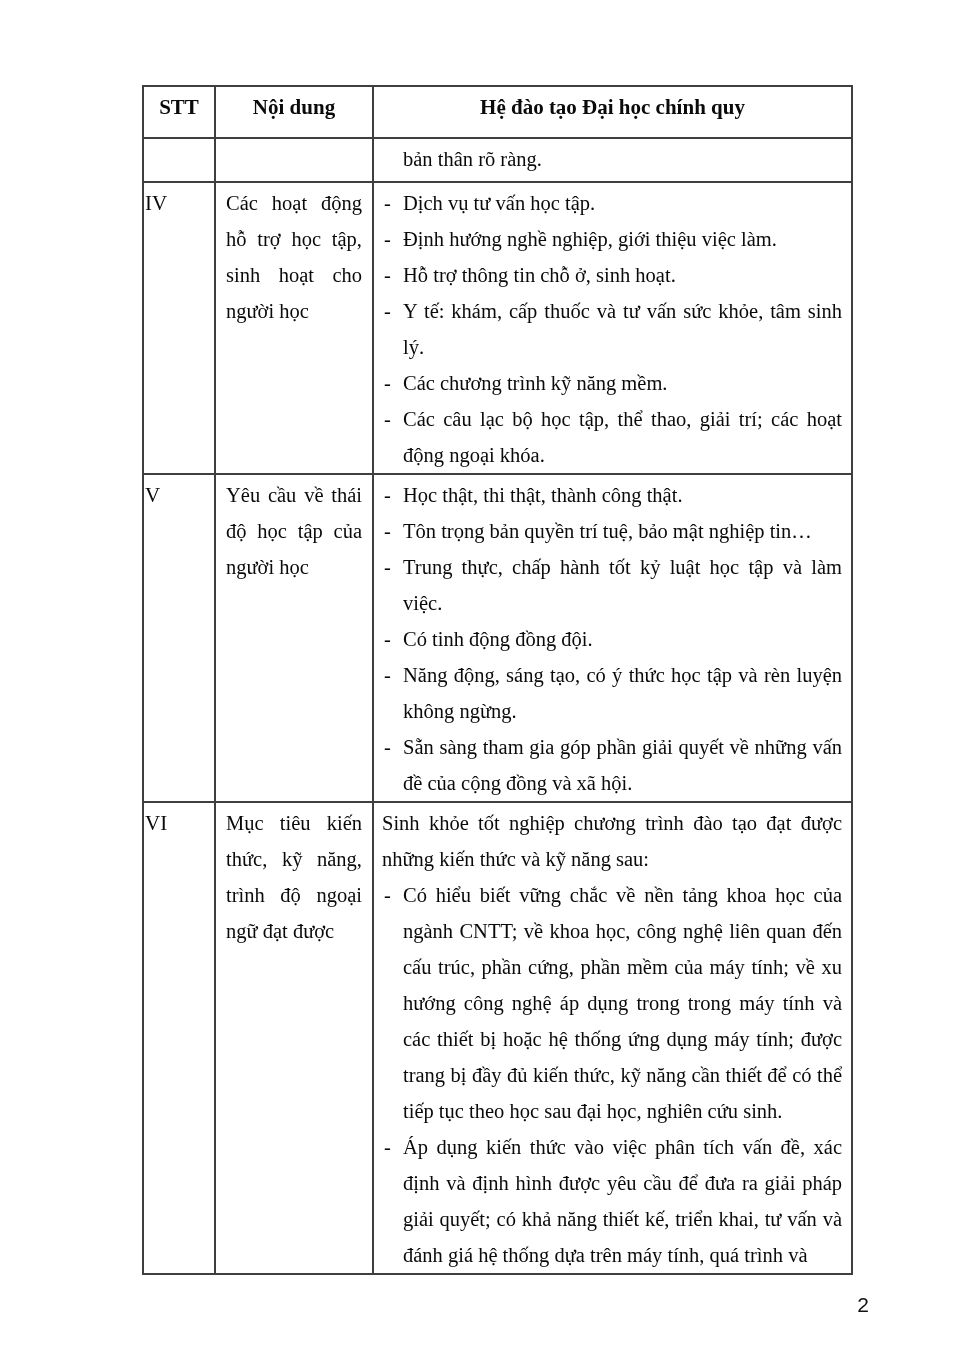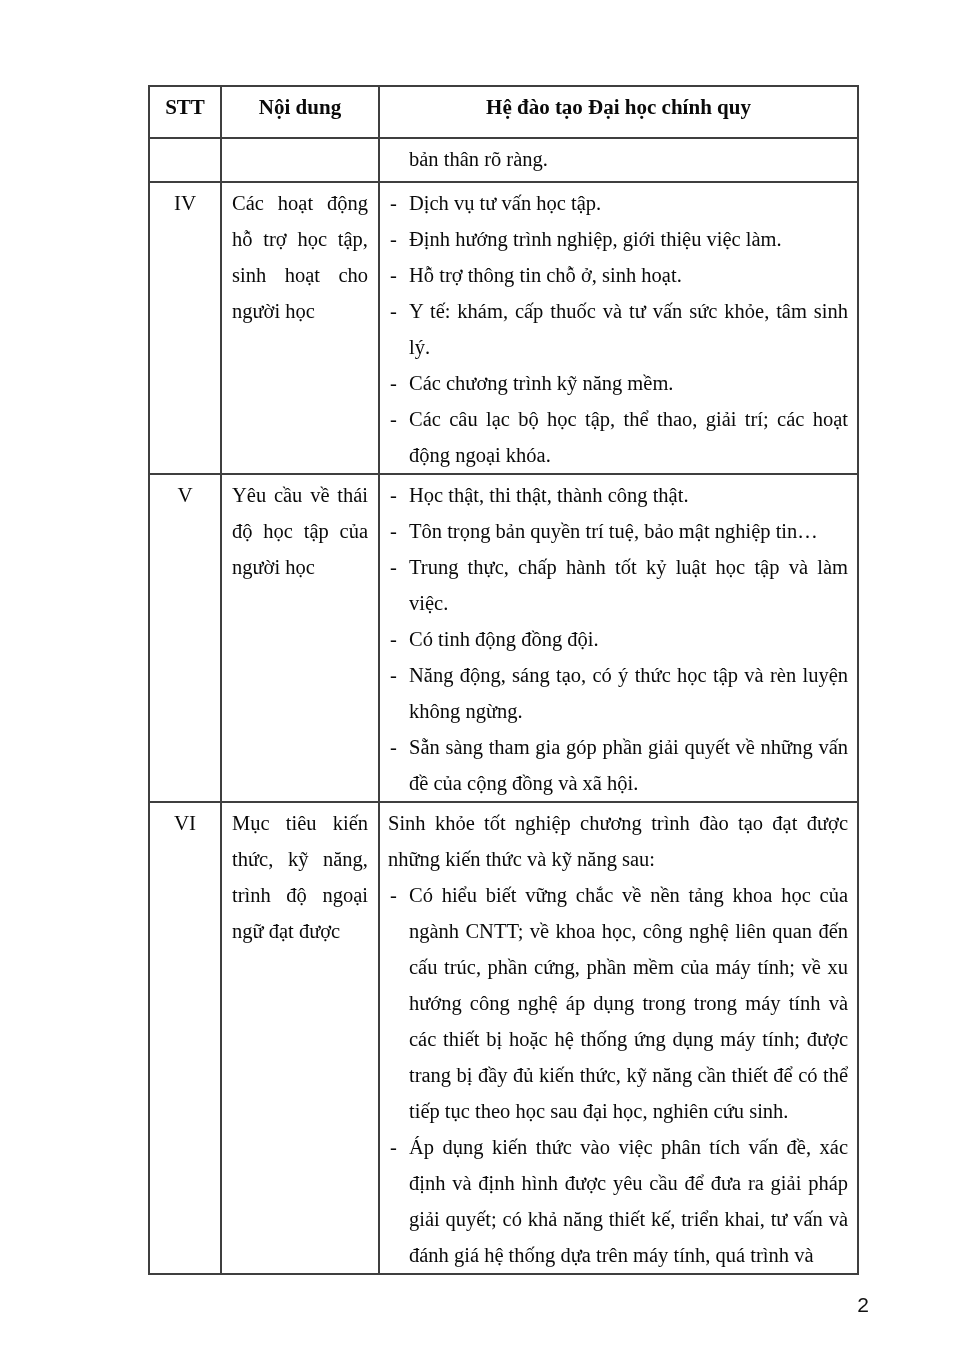--- a/index.html
+++ b/index.html
@@ -3,39 +3,39 @@
 <meta charset="utf-8">
 <style>
   html,body { margin:0; padding:0; }
   body {
     width:960px; height:1357px; background:#ffffff; color:#0a0a0a;
     font-family:"Liberation Serif", serif;
   }
   .page { position:relative; width:960px; height:1357px; overflow:hidden; background:#fff; }
 
   table.doc {
-    position:absolute; left:148px; top:85px; width:709px;
+    position:absolute; left:142px; top:85px; width:709px;
     border-collapse:collapse; table-layout:fixed;
   }
   table.doc th, table.doc td {
     border:2px solid #3f3f3f;
     vertical-align:top;
     box-sizing:border-box;
   }
   th.h {
     font-weight:bold; font-size:21px; line-height:32px;
     text-align:center; height:52px; padding-top:4px;
   }
   tr.r0 td { height:44px; }
   tr.r1 td { height:289px; }
   tr.r2 td { height:325px; }
   tr.r3 td { height:472px;margin-left:42px; }
 
   td.col-stt {
-    text-align:center; font-size:21px; line-height:36px; padding-top:2px;
+    text-align:left; font-size:21px; line-height:36px; padding-top:2px;
   }
   td.col-topic { padding:2px 10px 12px 10px; }
   .topic { font-size:20.5px; line-height:36px; text-align:justify; }
 
   td.col-content { padding:2px 9px 0 8px; }
   .content-block { font-size:20.5px; line-height:36px; }
   .intro { text-align:justify; }
   .bullet { position:relative; padding-left:21px; text-align:justify; }
   .bullet .marker { position:absolute; left:2px; top:0; }
   .cont-line { padding-left:21px; }
@@ -75,21 +75,21 @@
     </tr>
 
     <tr class="r1">
       <td class="col-stt">IV</td>
       <td class="col-topic">
         <div class="topic">Các hoạt động hỗ trợ học tập, sinh hoạt cho người học</div>
       </td>
       <td class="col-content">
         <div class="content-block">
           <div class="bullet"><span class="marker">-</span><span>Dịch vụ tư vấn học tập.</span></div>
-          <div class="bullet"><span class="marker">-</span><span>Định hướng trình nghiệp, giới thiệu việc làm.</span></div>
+          <div class="bullet"><span class="marker">-</span><span>Định hướng nghề nghiệp, giới thiệu việc làm.</span></div>
           <div class="bullet"><span class="marker">-</span><span>Hỗ trợ thông tin chỗ ở, sinh hoạt.</span></div>
           <div class="bullet"><span class="marker">-</span><span>Y tế: khám, cấp thuốc và tư vấn sức khỏe, tâm sinh lý.</span></div>
           <div class="bullet"><span class="marker">-</span><span>Các chương trình kỹ năng mềm.</span></div>
           <div class="bullet"><span class="marker">-</span><span>Các câu lạc bộ học tập, thể thao, giải trí; các hoạt động ngoại khóa.</span></div>
         </div>
       </td>
     </tr>
 
     <tr class="r2">
       <td class="col-stt">V</td>

